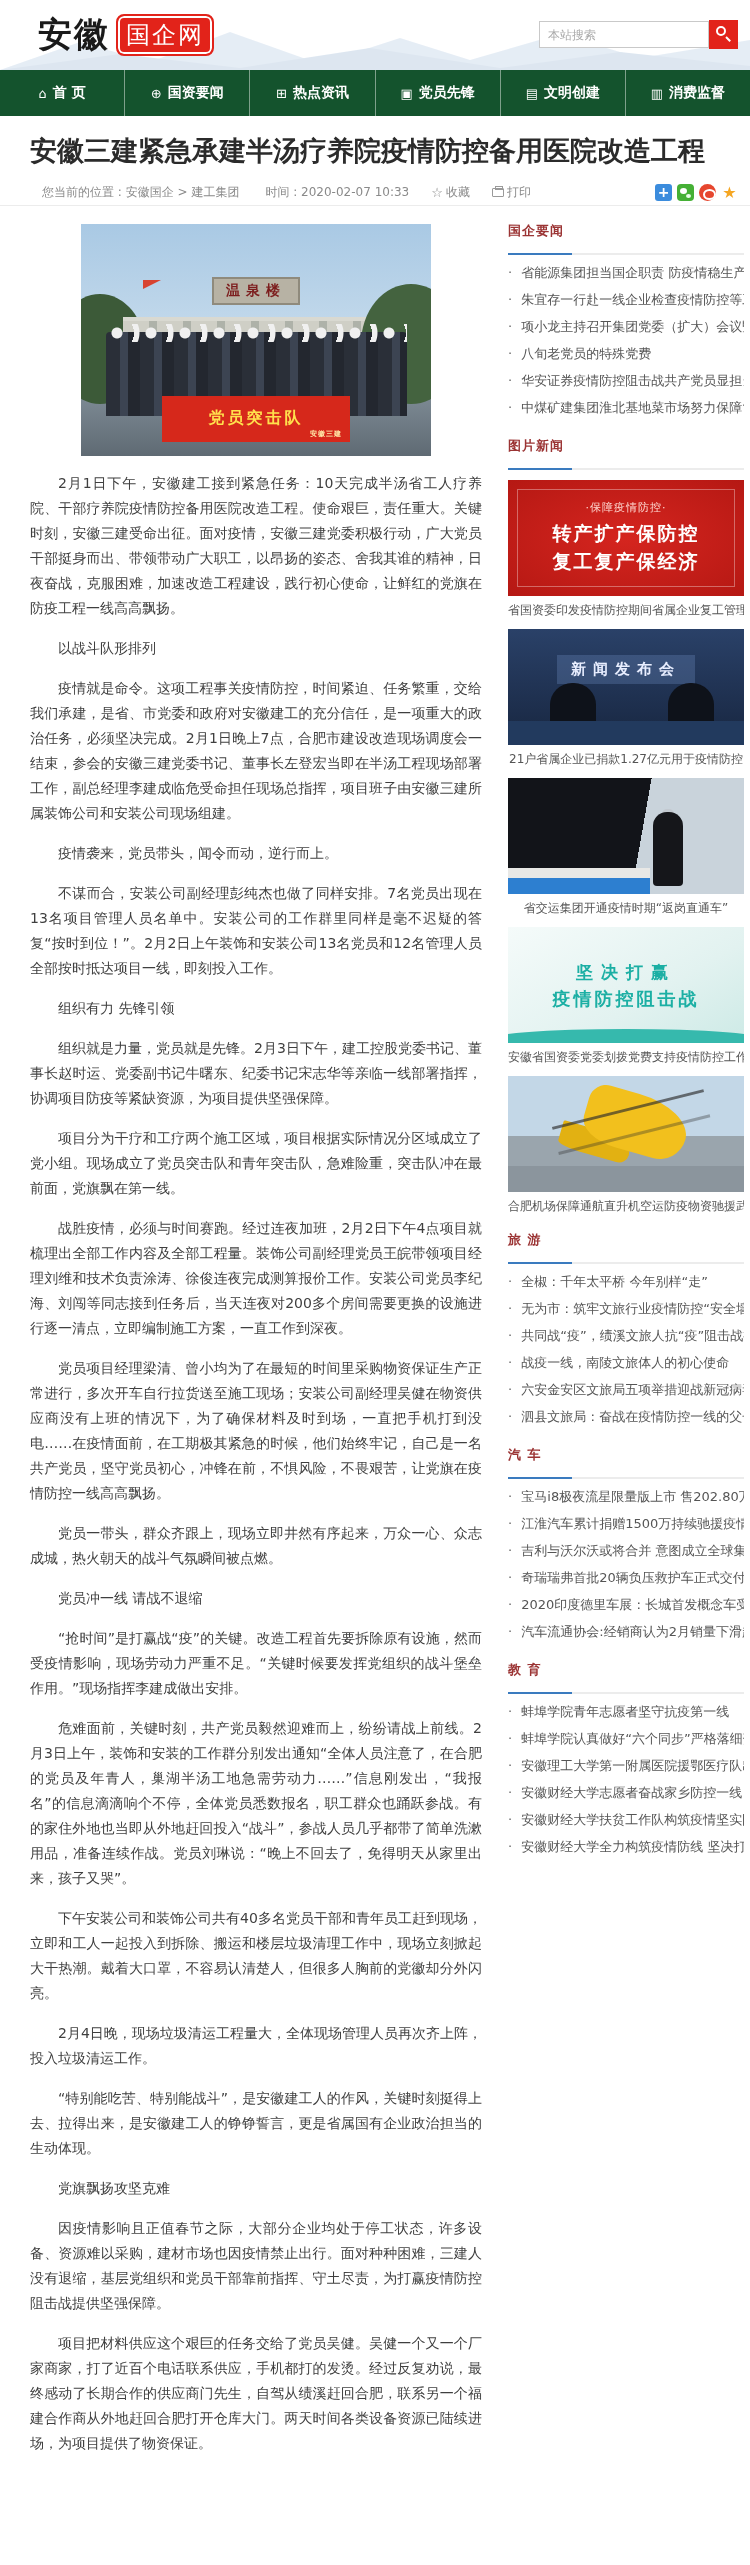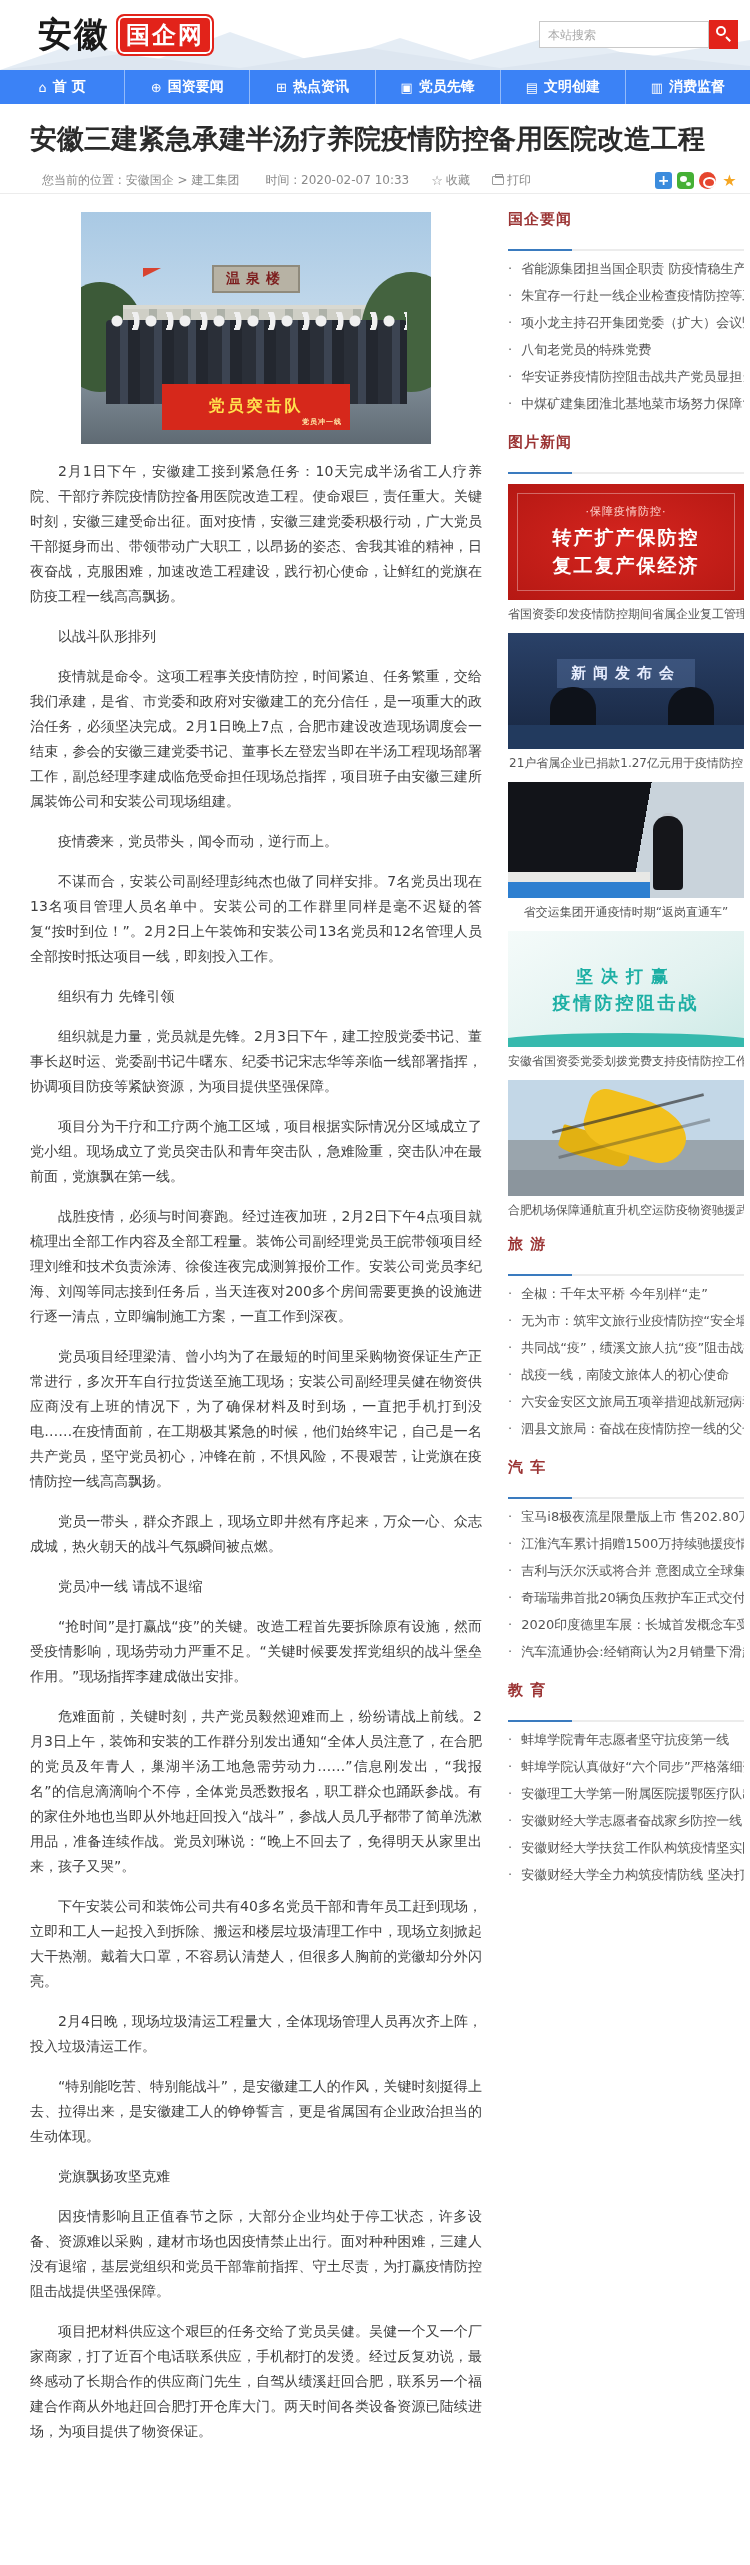--- a/index.html
+++ b/index.html
@@ -6,31 +6,31 @@
   *{box-sizing:border-box;}
   .page{width:750px;min-height:2565px;margin:0 auto;position:relative;background:#fff;
         font-family:"DejaVu Sans","Liberation Sans",sans-serif;color:#404040;}
   a{text-decoration:none;color:inherit;cursor:pointer;}
 
   
   .site-header{position:relative;height:70px;background:#fff;overflow:hidden;}
   .hdr-mountains{position:absolute;left:0;bottom:0;width:100%;height:46px;opacity:.5;}
   .logo{position:absolute;left:38px;top:12px;display:flex;align-items:center;gap:6px;}
   .logo-cn{font-family:Liberation Serif, serif;font-size:34px;font-weight:bold;color:#1a1a1a;letter-spacing:2px;}
-  .logo-badge{display:inline-block;background:#e2231a;color:#fff;font-size:24px;font-weight:bold;
+  .logo-badge{display:inline-block;background:#e2231a;color:#fff;font-size:24px;font-weight:normal;
               padding:3px 8px;border-radius:8px;border:2px solid #e2231a;box-shadow:inset 0 0 0 2px #fff;letter-spacing:2px;}
   .search{position:absolute;right:12px;top:20px;display:flex;align-items:center;}
   .search-input{width:170px;height:27px;border:1px solid #c9c9c9;padding:0 8px;font-size:12px;outline:none;color:#0f766e;}
   .search-input::placeholder{color:#aaa;}
   .search-btn{width:29px;height:29px;background:#e2231a;border:none;cursor:pointer;position:relative;padding:0;}
   .mag-icon{position:absolute;left:7px;top:6px;width:10px;height:10px;border:2px solid #fff;border-radius:50%;}
   .mag-icon::after{content:"";position:absolute;left:8px;top:8px;width:6px;height:2px;background:#fff;transform:rotate(45deg);transform-origin:left center;}
 
   
-  .topnav{display:flex;background:#3b82f6;height:34px;}
+  .topnav{display:flex;background:#14532d;height:46px;}
   .nav-item{flex:1;display:flex;align-items:center;justify-content:center;gap:6px;color:#fff;
             font-size:14px;font-weight:bold;border-right:1px solid rgba(255,255,255,.45);}
   .nav-item:last-child{border-right:none;}
   .nav-icon{font-size:13px;font-weight:normal;line-height:1;}
   .home-icon::before{content:"⌂";}
   .globe-icon::before{content:"⊕";}
   .grid-icon::before{content:"⊞";}
   .member-icon::before{content:"▣";}
   .card-icon::before{content:"▤";}
   .clipboard-icon::before{content:"▥";}
@@ -82,22 +82,22 @@
       background:#d6281b;color:#ffe14d;display:flex;align-items:center;justify-content:center;z-index:4;
       font-size:16px;font-weight:bold;letter-spacing:3px;}
   .ph-banner-sub{position:absolute;right:8px;bottom:3px;font-size:7px;color:#ffe9a8;letter-spacing:1px;}
 
   
   .article-body p{font-size:14px;line-height:25px;color:#3f3f3f;text-align:justify;
                   text-indent:2em;margin:15px 0;}
 
   
   .sb-section{margin-top:16px;}
-  .sb-head{position:relative;margin:6px 0 4px;font-size:15px;font-weight:bold;color:#9b3434;
-           padding-bottom:20px;border-bottom:2px solid #ececec;letter-spacing:1px;}
+  .sb-head{position:relative;margin:6px 0 4px;font-size:13px;font-weight:bold;color:#9b3434;
+           padding-bottom:13px;border-bottom:2px solid #ececec;letter-spacing:1px;}
   .sb-head::after{content:"";position:absolute;left:0;bottom:-2px;width:64px;height:2px;background:#3a7bbf;}
   .sb-list{list-style:none;margin:4px 0 10px;padding:0;}
   .sb-item{font-size:13px;color:#555;line-height:27px;white-space:nowrap;overflow:hidden;}
   .sb-item::before{content:"·";margin-right:5px;color:#666;}
   .sb-figure{margin:10px 0 0;padding:0;}
   .sb-img{position:relative;width:100%;height:116px;overflow:hidden;display:flex;flex-direction:column;
           align-items:center;justify-content:center;}
   .sb-img span:empty{display:none;}
   .sb-cap{font-size:12px;color:#555;text-align:center;margin:6px 0 8px;white-space:nowrap;overflow:hidden;}
   
@@ -215,21 +215,21 @@
   <div class="content">
 
     <div class="main">
       <div class="photo">
         <span class="ph-sign">温泉楼</span>
         <span class="ph-flag"></span>
         <div class="ph-building"></div>
         <div class="ph-crowd"></div>
         <div class="ph-banner">
           <span>党员突击队</span>
-          <span class="ph-banner-sub">党员冲一线</span>
+          <span class="ph-banner-sub">安徽三建</span>
         </div>
       </div>
 
       <div class="article-body">
 
           <p class="para p">2月1日下午，安徽建工接到紧急任务：10天完成半汤省工人疗养院、干部疗养院疫情防控备用医院改造工程。使命艰巨，责任重大。关键时刻，安徽三建受命出征。面对疫情，安徽三建党委积极行动，广大党员干部挺身而出、带领带动广大职工，以昂扬的姿态、舍我其谁的精神，日夜奋战，克服困难，加速改造工程建设，践行初心使命，让鲜红的党旗在防疫工程一线高高飘扬。</p>
 
           <p class="para sub">以战斗队形排列</p>
 
           <p class="para p">疫情就是命令。这项工程事关疫情防控，时间紧迫、任务繁重，交给我们承建，是省、市党委和政府对安徽建工的充分信任，是一项重大的政治任务，必须坚决完成。2月1日晚上7点，合肥市建设改造现场调度会一结束，参会的安徽三建党委书记、董事长左登宏当即在半汤工程现场部署工作，副总经理李建成临危受命担任现场总指挥，项目班子由安徽三建所属装饰公司和安装公司现场组建。</p>

